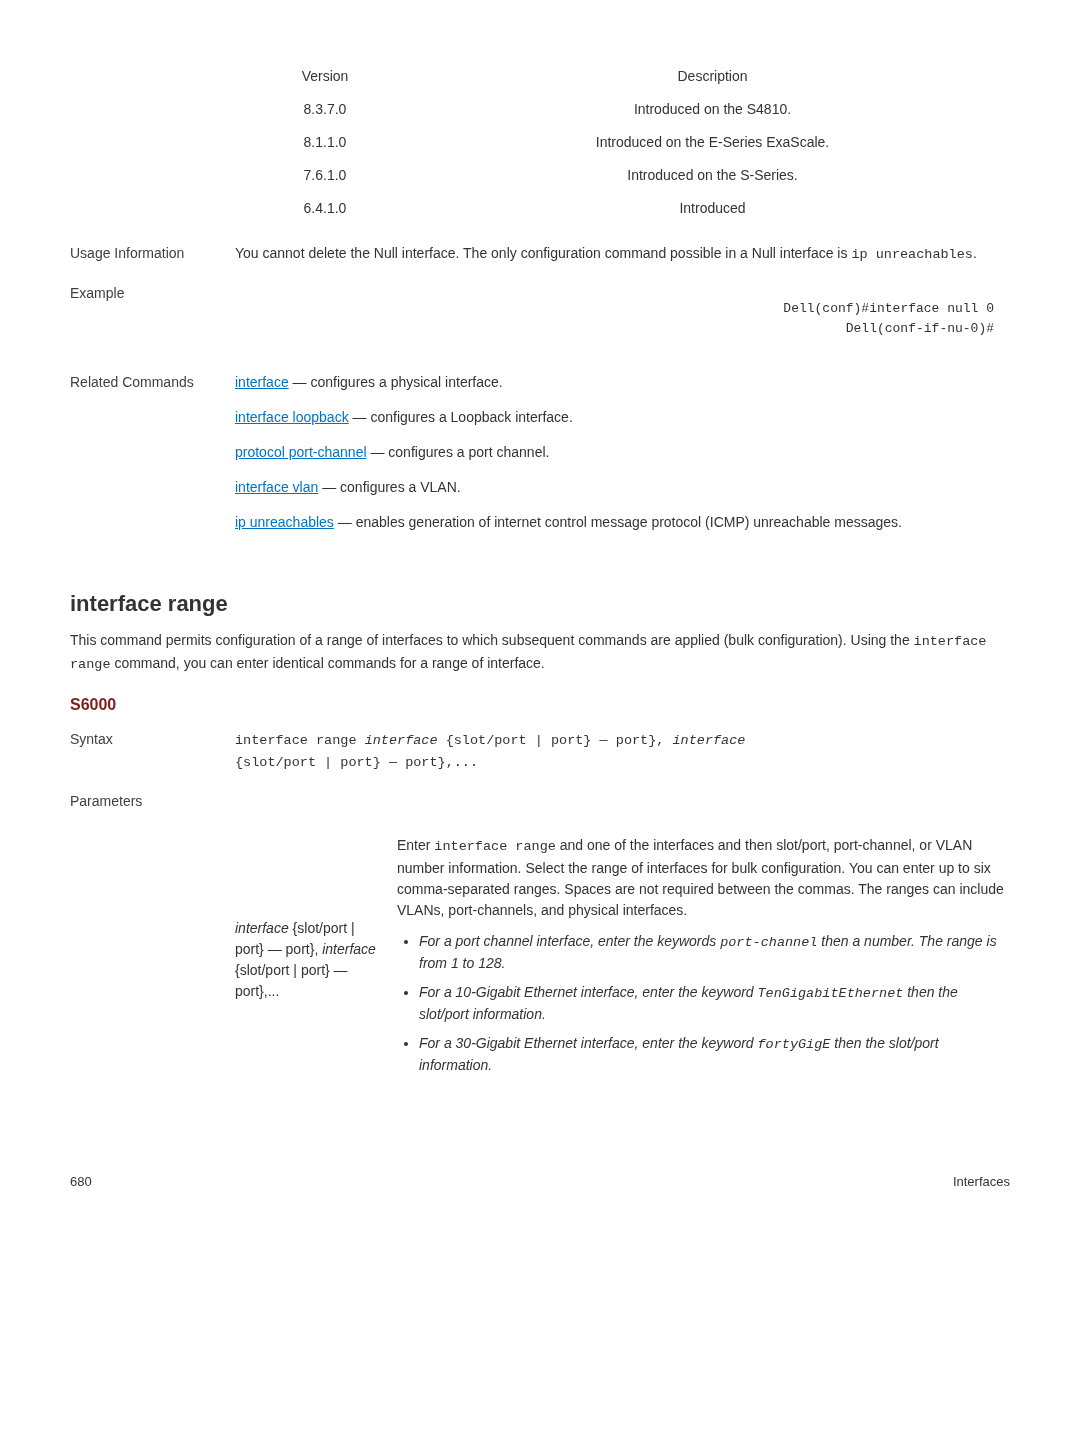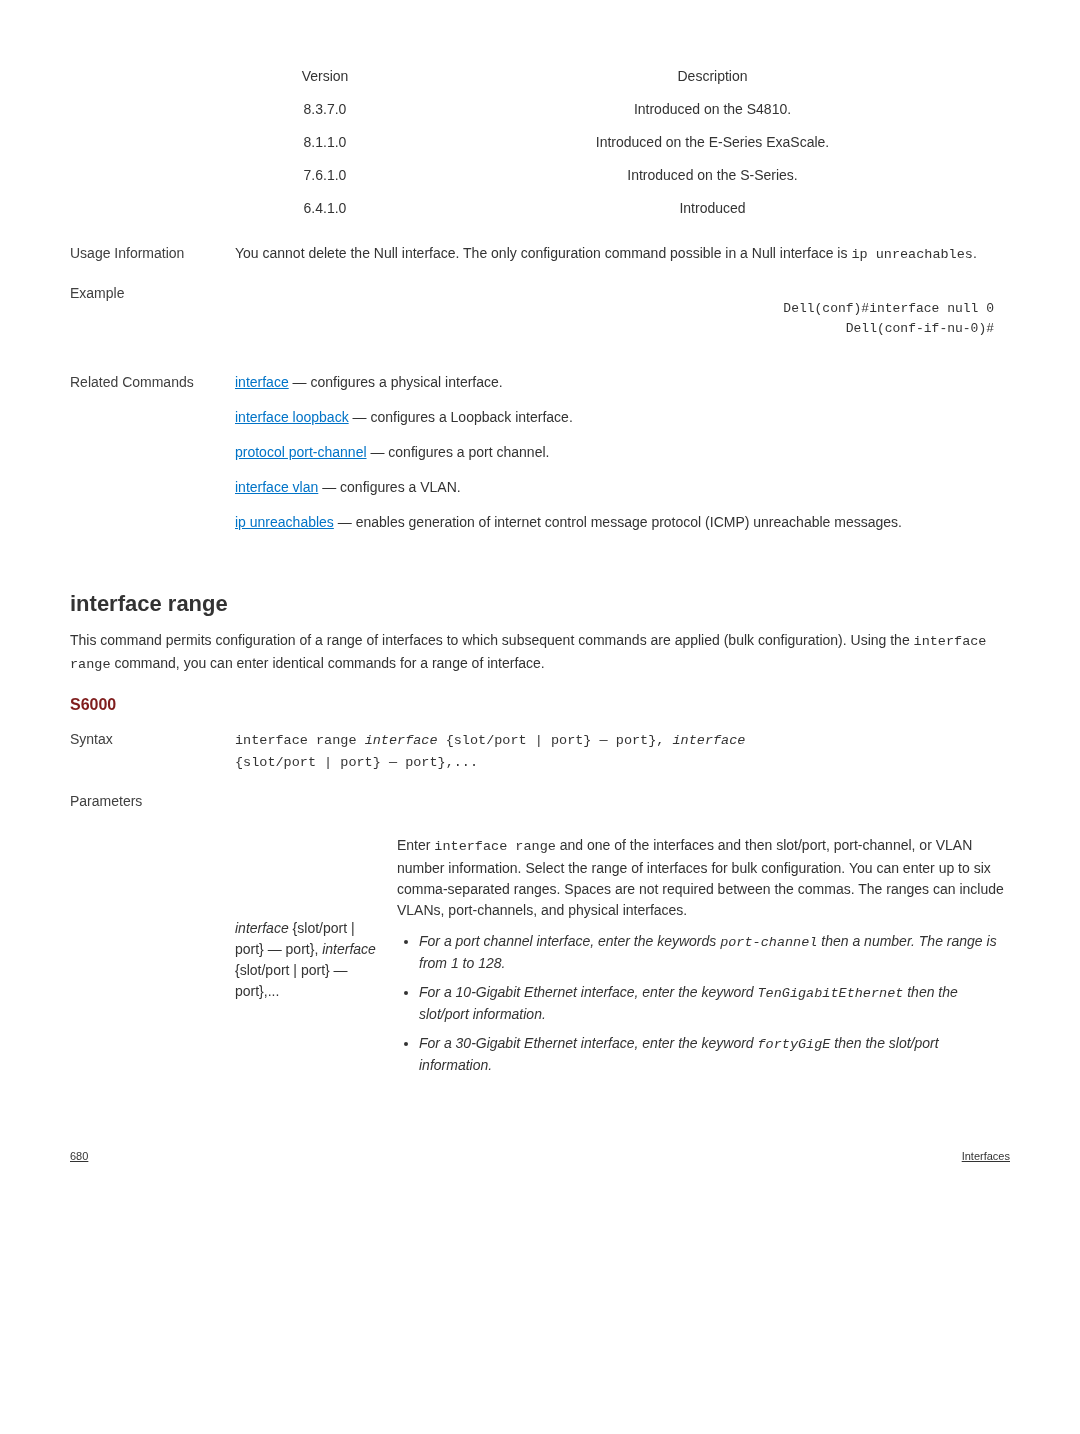--- a/index.html
+++ b/index.html
@@ -74,24 +74,23 @@
   }
   p.intro {
     margin: 0 0 16px 0;
   }
   .italic {
     font-style: italic;
   }
   .footer {
     display: flex;
     justify-content: space-between;
-    margin-top: 64px;
-    font-size: 11px;
-    color: #333;
-    text-decoration: underline;
+    margin-top: 88px;
+    font-size: 13px;
+    color: #333;
   }
   ul.bullets {
     list-style: disc;
     padding-left: 22px;
     margin: 10px 0 0 0;
     font-style: italic;
   }
   ul.bullets li {
     margin-bottom: 8px;
   }

